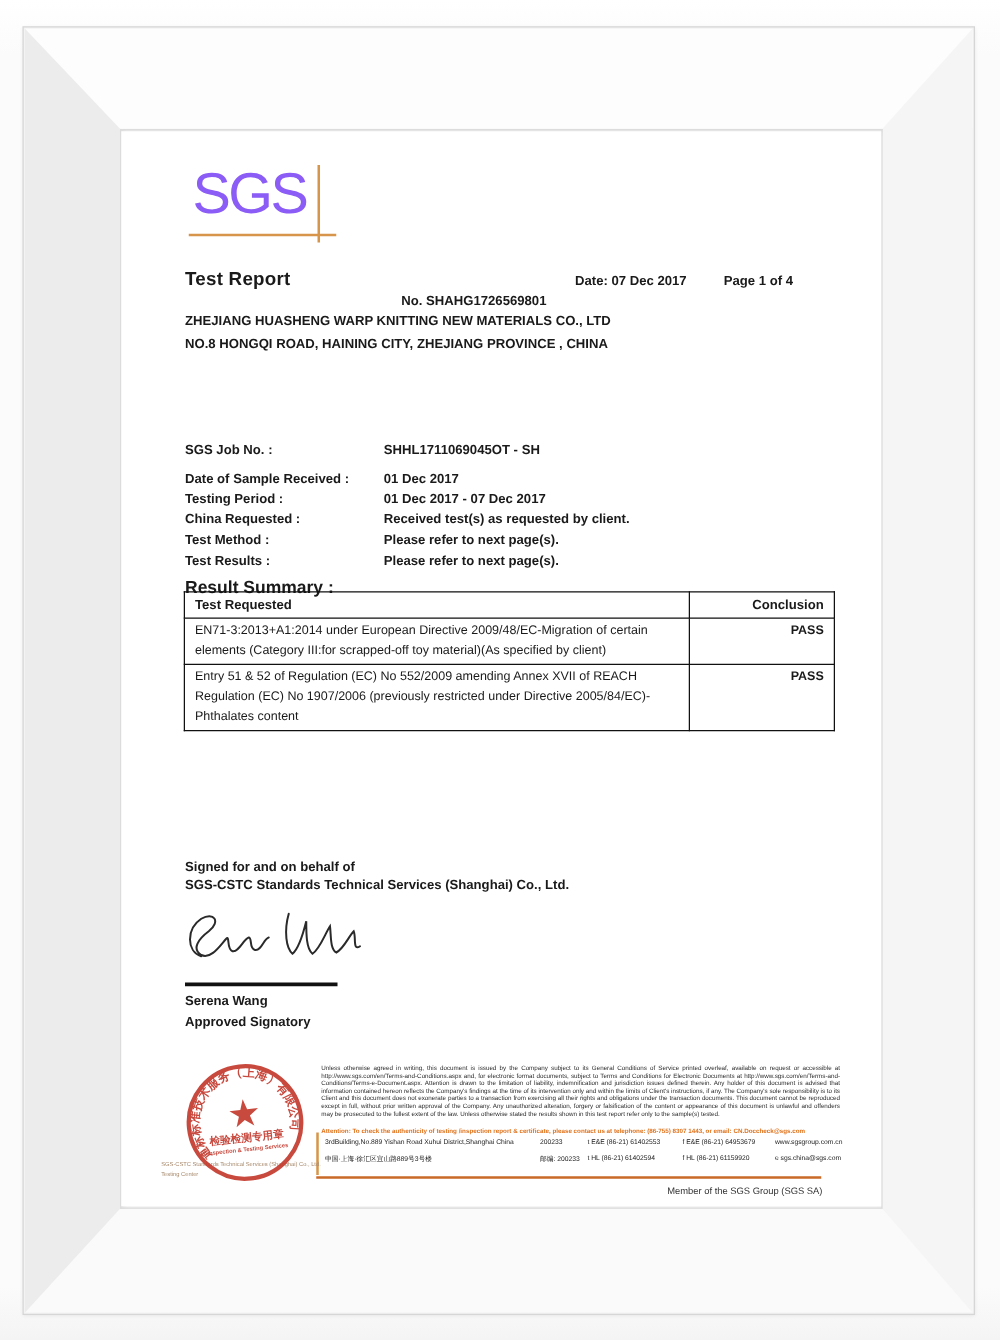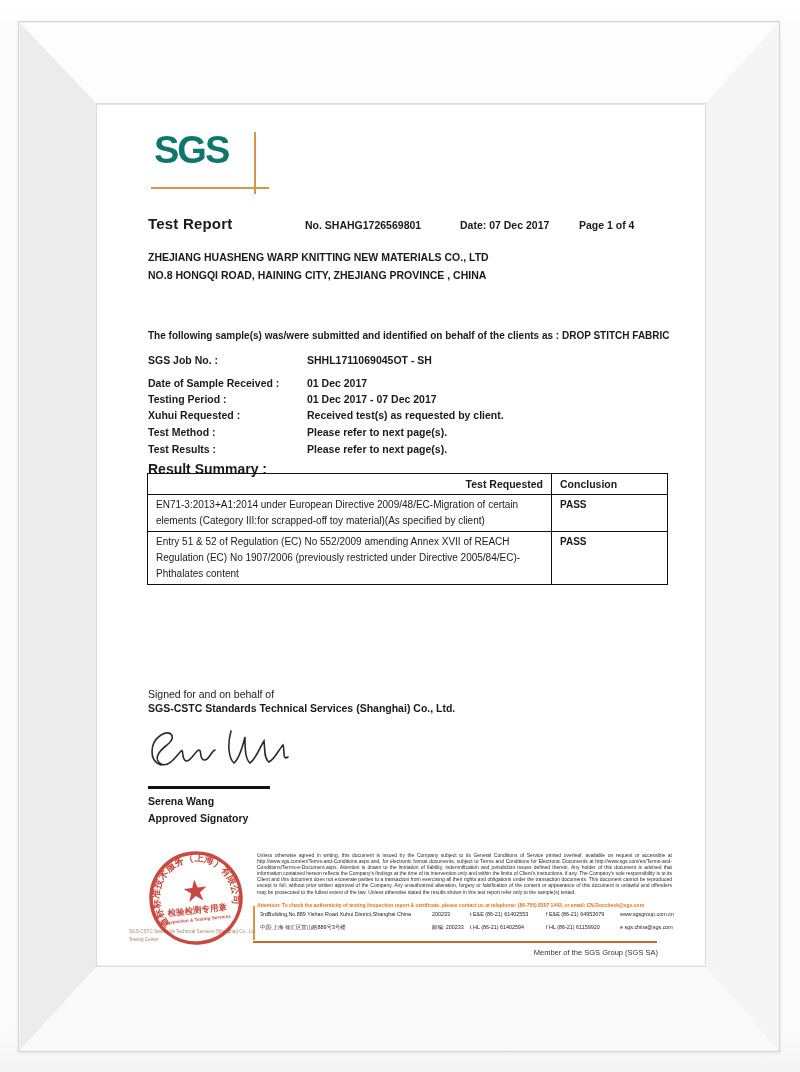--- a/index.html
+++ b/index.html
@@ -15,52 +15,52 @@
            border-color:#fdfdfd #f5f5f5 #fafafa #ececec; }
   .lip   { position:absolute; left:77px; top:81px; right:73px; bottom:84px;
            box-shadow:inset 0 0 0 1px #dcdcdc, inset 2px 2px 5px rgba(0,0,0,.10); }
 
   
   .paper { position:absolute; left:97px; top:105px; width:608px; height:860px;
            background:#ffffff; }
   .abs { position:absolute; }
 
   
-  .logo-sgs { left:57px; top:26px; font-size:38px; font-weight:bold; color:#0f766e;
+  .logo-sgs { left:57px; top:26px; font-size:46px; font-weight:normal; color:#8b5cf6;
               letter-spacing:-2px; line-height:1; }
   .logo-hline { left:54px; top:82px; width:118px; height:2px; background:#d6954a; }
   .logo-vline { left:157px; top:27px; width:2px; height:62px; background:#d6954a; }
   .title { left:51px; top:110px; font-size:15px; font-weight:bold; letter-spacing:.2px; }
   .meta  { top:114px; font-size:10.5px; font-weight:600; }
-  .m-no   { left:208px; } .m-date { left:363px; } .m-page { left:482px; }
+  .m-no   { left:224px;margin-top:16px; } .m-date { left:363px; } .m-page { left:482px; }
 
   
   .client1 { left:51px; top:146px; font-size:10.5px; font-weight:700; }
   .client2 { left:51px; top:164px; font-size:10.5px; font-weight:700; }
 
   .intro { left:51px; top:225px; width:530px; font-size:10px; font-weight:600; }
 
   
   .irow { left:51px; width:520px; font-size:10.5px; font-weight:600; }
   .irow .lab { display:inline-block; width:159px; }
   .i0{top:249px}.i1{top:272px}.i2{top:288px}.i3{top:304px}.i4{top:321px}.i5{top:338px}
 
   .rsum { left:51px; top:356px; font-size:14px; font-weight:700; }
 
   
   table.results { position:absolute; left:50px; top:368px; width:521px;
                   border-collapse:collapse; table-layout:fixed; }
   table.results th, table.results td { border:1.5px solid #111; font-size:10px;
                   vertical-align:top; padding:2px 8px; line-height:16px; }
-  table.results th { font-weight:bold; text-align:right; height:20px; font-size:10.5px; }
-  table.results th.conc, table.results td.conc { width:116px; text-align:left; }
+  table.results th { font-weight:bold; text-align:left; height:20px; font-size:10.5px; }
+  table.results th.conc, table.results td.conc { width:116px; text-align:right; }
   td.pass { font-weight:600; padding-top:4px; }
 
   
-  .sig-l1 { left:51px; top:583px; font-size:10.5px; font-weight:400; }
+  .sig-l1 { left:51px; top:583px; font-size:10.5px; font-weight:700; }
   .sig-l2 { left:51px; top:597px; font-size:10.5px; font-weight:600; }
   .sig-svg { left:42px; top:612px; }
   .sig-line { left:51px; top:681px; width:122px; height:2.5px; background:#111; }
   .sig-name { left:51px; top:690px; font-size:10.5px; font-weight:600; }
   .sig-role { left:51px; top:707px; font-size:10.5px; font-weight:600; }
 
   
   .stamp { left:50px; top:744px; width:98px; height:98px; transform:rotate(-6deg); z-index:3; opacity:.92; }
   
   .co-sm { left:32px; font-size:4.6px; color:#a6886a; z-index:1; white-space:nowrap; }
@@ -96,33 +96,32 @@
     <div class="abs logo-vline"></div>
 
     <div class="abs title">Test Report</div>
     <div class="abs meta m-no">No. SHAHG1726569801</div>
     <div class="abs meta m-date">Date: 07 Dec 2017</div>
     <div class="abs meta m-page">Page 1 of 4</div>
 
     <div class="abs client1">ZHEJIANG HUASHENG WARP KNITTING NEW MATERIALS CO., LTD</div>
     <div class="abs client2">NO.8 HONGQI ROAD, HAINING CITY, ZHEJIANG PROVINCE , CHINA</div>
 
-    <div class="abs intro">The following sample(s) was/were submitted and identified on behalf of the clients as : DROP STITCH FABRIC</div>
 
     <div class="abs irow i0">
       <span class="lab">SGS Job No. :</span><span>SHHL1711069045OT - SH</span>
     </div>
     <div class="abs irow i1">
       <span class="lab">Date of Sample Received :</span><span>01 Dec 2017</span>
     </div>
     <div class="abs irow i2">
       <span class="lab">Testing Period :</span><span>01 Dec 2017 - 07 Dec 2017</span>
     </div>
     <div class="abs irow i3">
-      <span class="lab">Xuhui Requested :</span><span>Received test(s) as requested by client.</span>
+      <span class="lab">China Requested :</span><span>Received test(s) as requested by client.</span>
     </div>
     <div class="abs irow i5">
       <span class="lab">Test Results :</span><span>Please refer to next page(s).</span>
     </div>
     <div class="abs irow i4">
       <span class="lab">Test Method :</span><span>Please refer to next page(s).</span>
     </div>
 
     <div class="abs rsum">Result Summary :</div>
 

